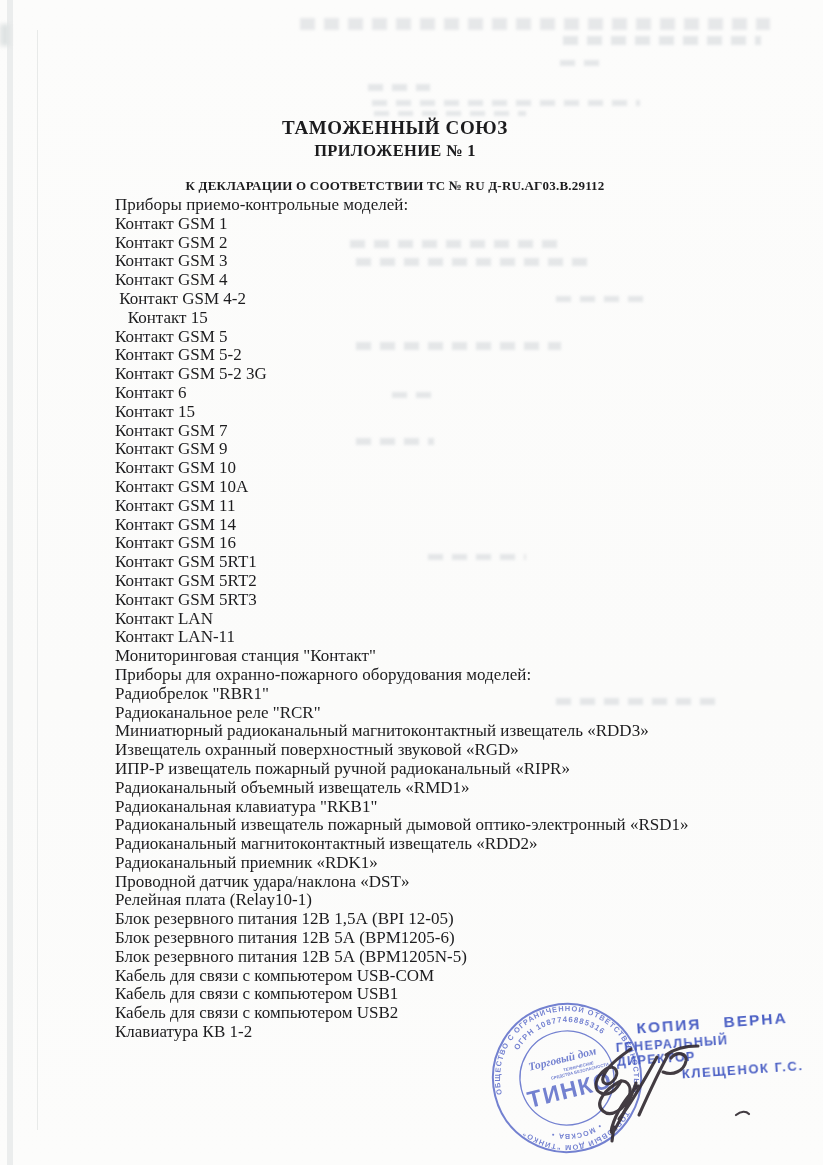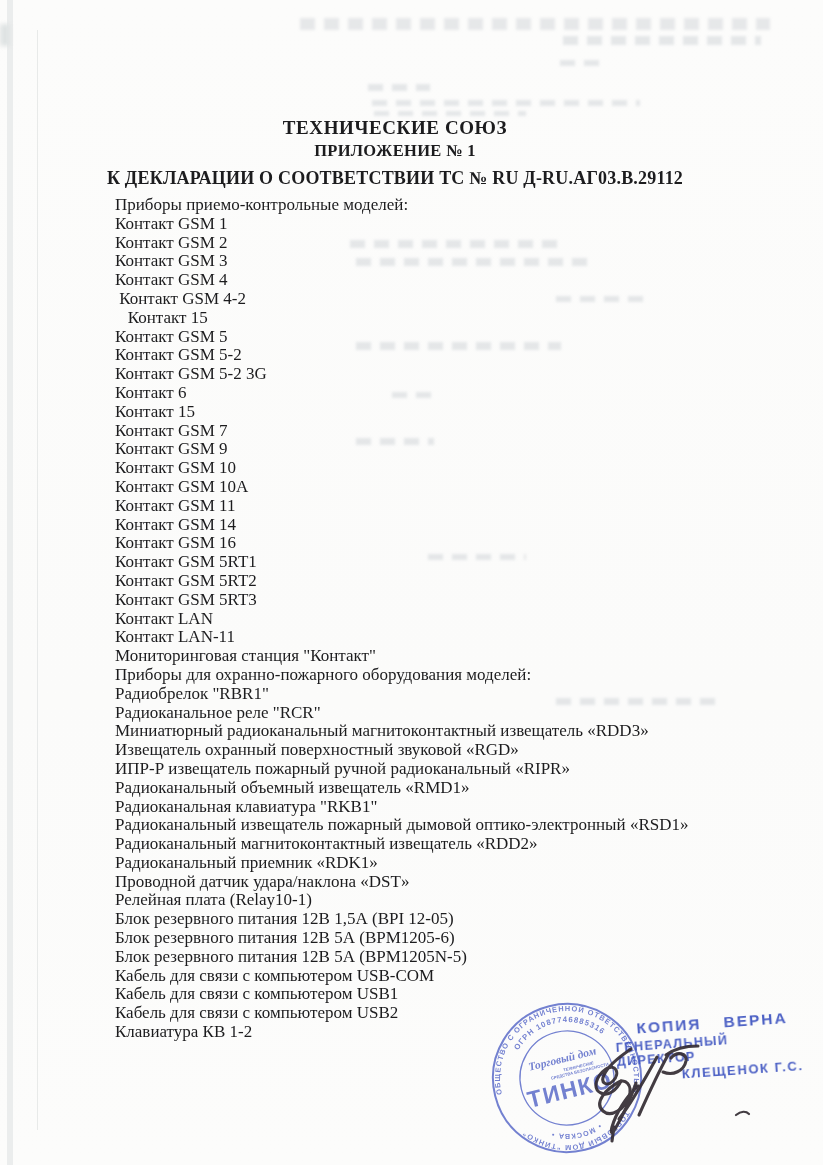--- a/index.html
+++ b/index.html
@@ -26,21 +26,21 @@
   .g9{left:556px;top:296px;width:88px;height:6px;}
   .g10{left:356px;top:342px;width:205px;height:8px;}
   .g11{left:392px;top:392px;width:42px;height:6px;}
   .g12{left:356px;top:438px;width:78px;height:7px;}
   .g13{left:428px;top:554px;width:98px;height:6px;}
   .g14{left:556px;top:698px;width:165px;height:7px;}
   
   .headings{position:absolute;left:105px;top:116px;width:580px;text-align:center;}
   .h1{font-size:19px;font-weight:bold;letter-spacing:.6px;line-height:24px;}
   .h2{font-size:16.5px;font-weight:bold;letter-spacing:.3px;line-height:22px;margin-top:0;}
-  .h3{font-size:18px;font-weight:bold;letter-spacing:.2px;line-height:24px;margin-top:4px;}
+  .h3{font-size:13px;font-weight:bold;letter-spacing:.2px;line-height:24px;margin-top:12px;}
   .model-list{position:absolute;left:115px;top:196px;width:600px;
     font-size:17px;line-height:18.8px;white-space:pre;}
   .doc-line{height:18.8px;}
   
   .round-stamp{position:absolute;left:482px;top:1000px;filter:blur(.35px);opacity:.9;}
   
   .copy-stamp{position:absolute;left:616px;top:1014px;width:200px;color:#3d53c0;
     font-family:"Liberation Sans","DejaVu Sans",sans-serif;font-weight:bold;
     transform:rotate(-4deg);filter:blur(.3px);opacity:.92;}
   .cs1{font-size:15.5px;letter-spacing:2px;word-spacing:16px;margin-left:22px;}
@@ -66,21 +66,21 @@
   <div class="ghost g7"></div>
   <div class="ghost g8"></div>
   <div class="ghost g9"></div>
   <div class="ghost g10"></div>
   <div class="ghost g11"></div>
   <div class="ghost g12"></div>
   <div class="ghost g13"></div>
   <div class="ghost g14"></div>
 
   <div class="headings">
-    <div class="h1">ТЕХНИЧЕСКИЕ СОЮЗ</div>
+    <div class="h1">ТАМОЖЕННЫЙ СОЮЗ</div>
     <div class="h2">ПРИЛОЖЕНИЕ № 1</div>
     <div class="h3">К ДЕКЛАРАЦИИ О СООТВЕТСТВИИ ТС № RU Д-RU.АГ03.В.29112</div>
   </div>
 
   <div class="model-list"><div class="doc-line">Приборы приемо-контрольные моделей:</div><div class="doc-line">Контакт GSM 1</div><div class="doc-line">Контакт GSM 2</div><div class="doc-line">Контакт GSM 3</div><div class="doc-line">Контакт GSM 4</div><div class="doc-line"> Контакт GSM 4-2</div><div class="doc-line">   Контакт 15</div><div class="doc-line">Контакт GSM 5</div><div class="doc-line">Контакт GSM 5-2</div><div class="doc-line">Контакт GSM 5-2 3G</div><div class="doc-line">Контакт 6</div><div class="doc-line">Контакт 15</div><div class="doc-line">Контакт GSM 7</div><div class="doc-line">Контакт GSM 9</div><div class="doc-line">Контакт GSM 10</div><div class="doc-line">Контакт GSM 10A</div><div class="doc-line">Контакт GSM 11</div><div class="doc-line">Контакт GSM 14</div><div class="doc-line">Контакт GSM 16</div><div class="doc-line">Контакт GSM 5RT1</div><div class="doc-line">Контакт GSM 5RT2</div><div class="doc-line">Контакт GSM 5RT3</div><div class="doc-line">Контакт LAN</div><div class="doc-line">Контакт LAN-11</div><div class="doc-line">Мониторинговая станция "Контакт"</div><div class="doc-line">Приборы для охранно-пожарного оборудования моделей:</div><div class="doc-line">Радиобрелок "RBR1"</div><div class="doc-line">Радиоканальное реле "RCR"</div><div class="doc-line">Миниатюрный радиоканальный магнитоконтактный извещатель «RDD3»</div><div class="doc-line">Извещатель охранный поверхностный звуковой «RGD»</div><div class="doc-line">ИПР-Р извещатель пожарный ручной радиоканальный «RIPR»</div><div class="doc-line">Радиоканальный объемный извещатель «RMD1»</div><div class="doc-line">Радиоканальная клавиатура "RKB1"</div><div class="doc-line">Радиоканальный извещатель пожарный дымовой оптико-электронный «RSD1»</div><div class="doc-line">Радиоканальный магнитоконтактный извещатель «RDD2»</div><div class="doc-line">Радиоканальный приемник «RDK1»</div><div class="doc-line">Проводной датчик удара/наклона «DST»</div><div class="doc-line">Релейная плата (Relay10-1)</div><div class="doc-line">Блок резервного питания 12В 1,5А (BPI 12-05)</div><div class="doc-line">Блок резервного питания 12В 5А (BPM1205-6)</div><div class="doc-line">Блок резервного питания 12В 5А (BPM1205N-5)</div><div class="doc-line">Кабель для связи с компьютером USB-COM</div><div class="doc-line">Кабель для связи с компьютером USB1</div><div class="doc-line">Кабель для связи с компьютером USB2</div><div class="doc-line">Клавиатура КВ 1-2</div></div>
 
   <svg class="round-stamp" width="200" height="165" viewBox="0 0 200 165">
     <defs>
       <path id="rimPath" d="M 85,78 m -67,0 a 67,67 0 1,1 134,0 a 67,67 0 1,1 -134,0"></path>
       <path id="innerPath" d="M 85,78 m -56,0 a 56,56 0 1,1 112,0 a 56,56 0 1,1 -112,0"></path>

